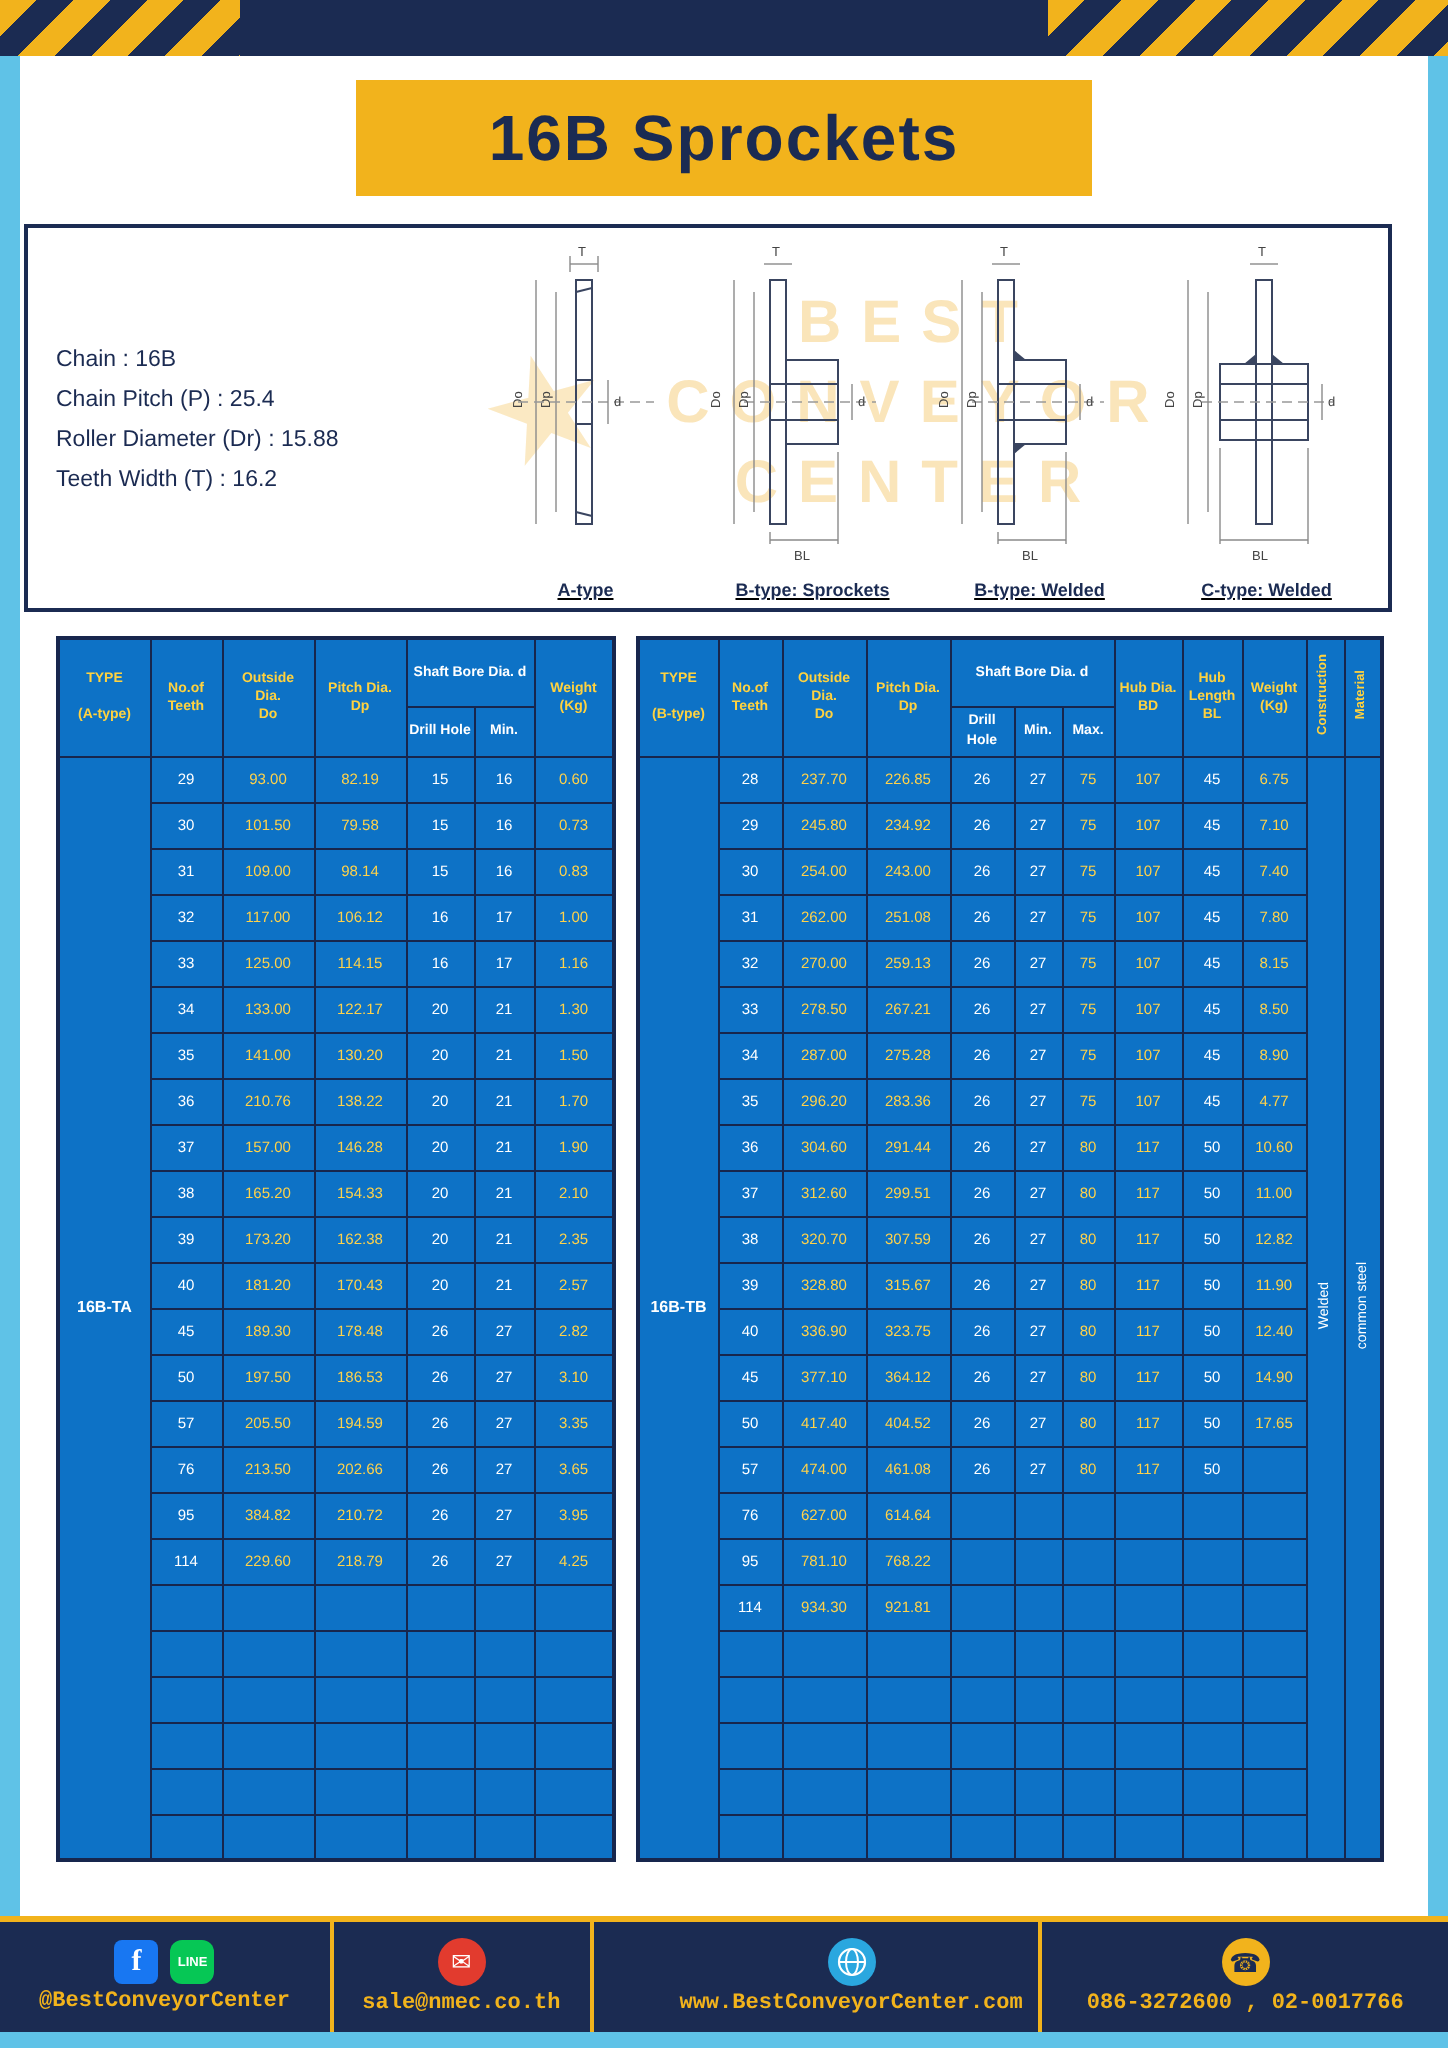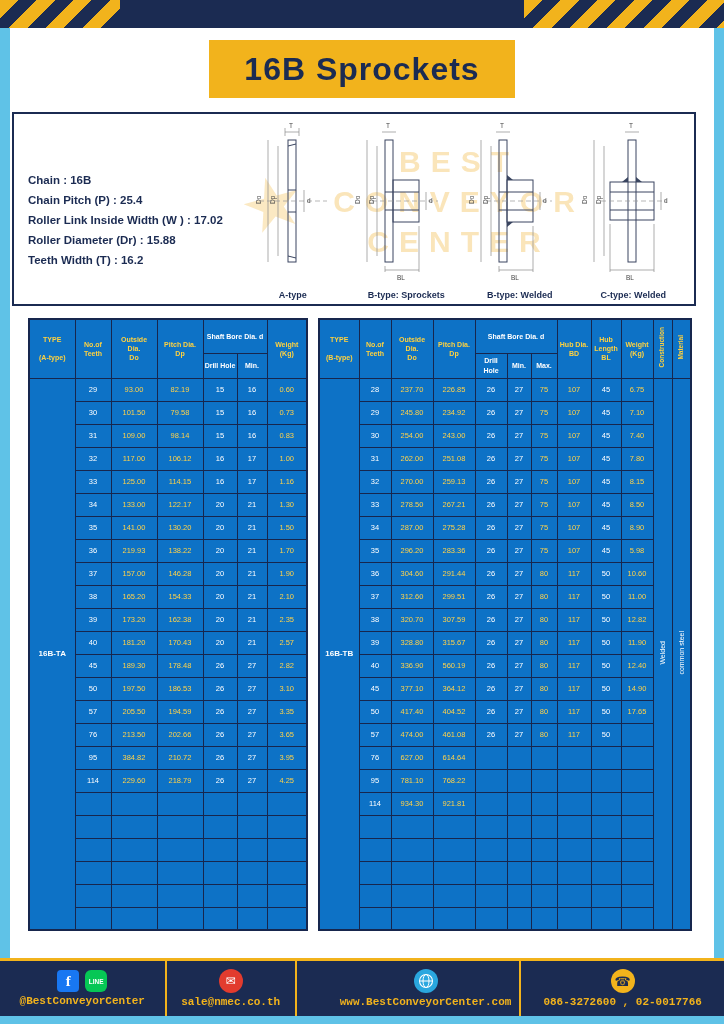--- a/index.html
+++ b/index.html
@@ -11,36 +11,36 @@
   
   .top-bar { position:absolute; top:0; left:0; right:0; height:28px; background:#1b2b52; z-index:3; }
   .hazard { position:absolute; top:0; height:28px;
             background:repeating-linear-gradient(135deg,#f2b31c 0 13px,#1b2b52 13px 26px); }
   .hazard.left { left:0; width:120px; }
   .hazard.right { right:0; width:200px; }
 
   .content { position:absolute; top:28px; left:10px; right:10px; bottom:66px; background:#ffffff; }
 
   
-  .title-banner { width:306px; height:58px; margin:12px auto 0 auto; background:#f2b31c;
+  .title-banner { width:368px; height:58px; margin:12px auto 0 auto; background:#f2b31c;
                   display:flex; align-items:center; justify-content:center;text-align:center; }
   .title-banner h1 { color:#1b2b52; font-size:32px; font-weight:bold; letter-spacing:1px; }
 
   
   .spec-box { position:relative; margin:14px 18px 0 2px; height:194px; border:2px solid #1b2b52;
               background:#fff; overflow:hidden; }
   .spec-list { position:absolute; left:14px; top:56px; z-index:2; }
-  .spec-list div { color:#1b2b52; font-size:11.5px; font-weight:bold; line-height:20px; white-space:nowrap; }
+  .spec-list div { color:#1b2b52; font-size:11.5px; font-weight:normal; line-height:20px; white-space:nowrap; }
 
   .watermark { position:absolute; left:230px; top:28px; width:430px; text-align:center; z-index:0; }
   .watermark .wline { font-size:30px; font-weight:bold; letter-spacing:10px; color:rgba(240,175,40,0.32); line-height:40px; }
   .watermark .star { position:absolute; left:-4px; top:20px; font-size:72px; color:rgba(240,175,40,0.28); transform:rotate(-15deg); }
 
   .drawings { position:absolute; left:222px; top:6px; right:4px; bottom:4px; display:flex; z-index:1; }
-  .figure { flex:1; display:flex; flex-direction:column; align-items:center; justify-content:center; }
+  .figure { flex:1; display:flex; flex-direction:column; align-items:center; justify-content:center;text-decoration:underline; }
   .figure svg { flex:0 0 auto; }
   .figure .caption { font-size:9px; color:#1b2b52; font-weight:bold; margin-top:2px; }
   .draw-stroke { stroke:#3a4560; stroke-width:1; fill:none; }
   .dim-stroke { stroke:#8a8a8a; stroke-width:0.7; fill:none; }
   .axis { stroke:#999; stroke-width:0.7; stroke-dasharray:5 3; }
   .weld { fill:#3a4560; }
   svg text { font-family:"Liberation Sans",sans-serif; font-size:6.5px; fill:#444; }
 
   
   .tables-row { display:flex; margin:12px 0 0 18px; gap:10px; align-items:flex-start; }
@@ -100,21 +100,20 @@
       <div class="watermark">
         <span class="star">★</span>
         <div class="wline">BEST</div>
         <div class="wline">CONVEYOR</div>
         <div class="wline">CENTER</div>
       </div>
 
       <div class="spec-list">
         <div>Chain  :  16B</div>
         <div>Chain Pitch (P)  :  25.4</div>
-        <div>Roller Link Inside Width (W )  :  17.02</div>
         <div>Roller Diameter (Dr)  : 15.88</div>
         <div>Teeth Width (T)  :  16.2</div>
       </div>
 
       <div class="drawings">
 
         <div class="figure">
           <svg width="84" height="168" viewBox="0 0 84 168">
             <line class="dim-stroke" x1="34" y1="12" x2="48" y2="12"></line>
             <line class="dim-stroke" x1="34" y1="8" x2="34" y2="16"></line>
@@ -298,21 +297,21 @@
             <tr>
               <td class="w">35</td>
               <td class="y">141.00</td>
               <td class="y">130.20</td>
               <td class="w">20</td>
               <td class="w">21</td>
               <td class="y">1.50</td>
             </tr>
             <tr>
               <td class="w">36</td>
-              <td class="y">219.93</td>
+              <td class="y">210.76</td>
               <td class="y">138.22</td>
               <td class="w">20</td>
               <td class="w">21</td>
               <td class="y">1.70</td>
             </tr>
             <tr>
               <td class="w">37</td>
               <td class="y">157.00</td>
               <td class="y">146.28</td>
               <td class="w">20</td>
@@ -569,21 +568,21 @@
             </tr>
             <tr>
               <td class="w">35</td>
               <td class="y">296.20</td>
               <td class="y">283.36</td>
               <td class="w">26</td>
               <td class="w">27</td>
               <td class="y">75</td>
               <td class="y">107</td>
               <td class="w">45</td>
-              <td class="y">5.98</td>
+              <td class="y">4.77</td>
             </tr>
             <tr>
               <td class="w">36</td>
               <td class="y">304.60</td>
               <td class="y">291.44</td>
               <td class="w">26</td>
               <td class="w">27</td>
               <td class="y">80</td>
               <td class="y">117</td>
               <td class="w">50</td>
@@ -618,21 +617,21 @@
               <td class="w">26</td>
               <td class="w">27</td>
               <td class="y">80</td>
               <td class="y">117</td>
               <td class="w">50</td>
               <td class="y">11.90</td>
             </tr>
             <tr>
               <td class="w">40</td>
               <td class="y">336.90</td>
-              <td class="y">560.19</td>
+              <td class="y">323.75</td>
               <td class="w">26</td>
               <td class="w">27</td>
               <td class="y">80</td>
               <td class="y">117</td>
               <td class="w">50</td>
               <td class="y">12.40</td>
             </tr>
             <tr>
               <td class="w">45</td>
               <td class="y">377.10</td>

